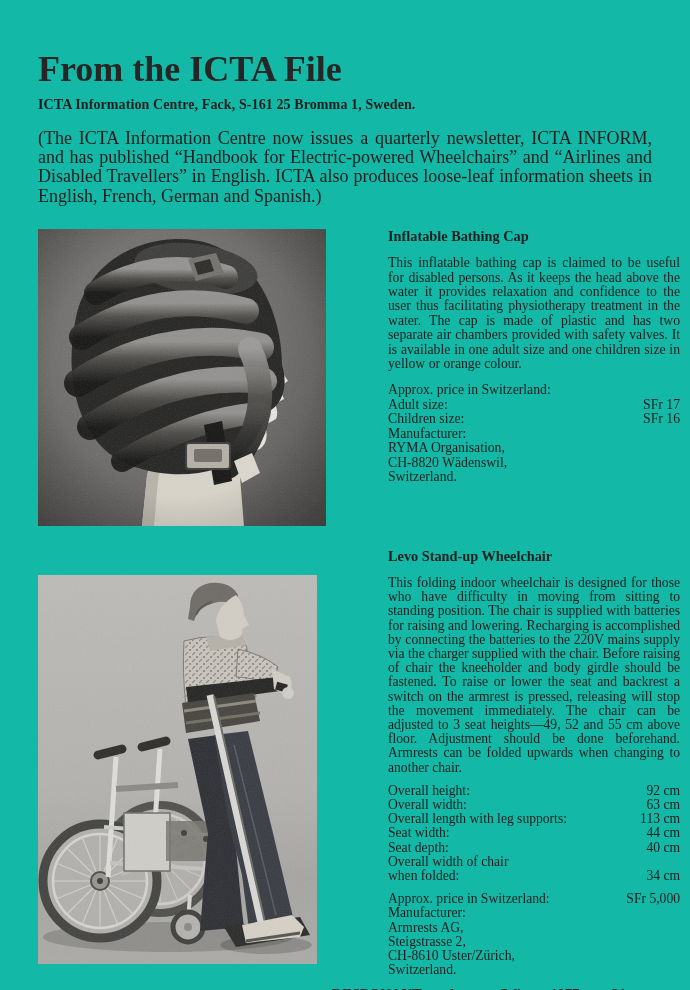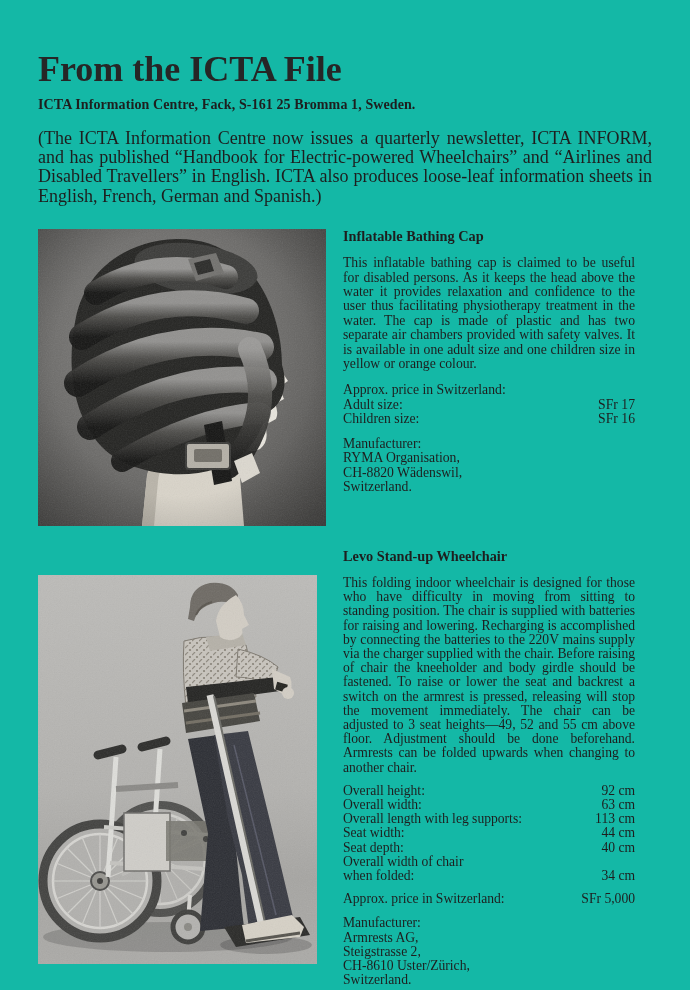--- a/index.html
+++ b/index.html
@@ -12,31 +12,31 @@
     color:#1e1e1e;
     font-family:"Liberation Serif", serif;
     overflow:hidden;
   }
   h1.title {
     margin:0; font-size:36px; line-height:38px; font-weight:700;
     color:#262626; letter-spacing:0px;
   }
   .address { margin-top:9px; font-size:14px; font-weight:700; letter-spacing:.1px; }
   .intro { margin-top:16px; font-size:18px; line-height:19.2px; text-align:justify; }
-  .section { display:flex; margin-top:23px; }
+  .section { display:flex; margin-top:23px;gap:45px; }
   .photo-col { flex:0 0 288px; margin-right:17px; }
   .photo-frame { display:block; }
   .text-col { flex:0 0 292px; font-size:13.7px; line-height:14.4px; }
   .text-col-2 { font-size:13.6px; line-height:14.2px; }
   h2.sec-heading { margin:0 0 13px 0; font-size:14.3px; font-weight:700; }
   p.body-par { margin:0; text-align:justify; }
   .kv-block { margin-top:12px; }
   .kv { display:flex; justify-content:space-between; }
   .kv .v { white-space:nowrap; }
-  .mfr { margin-top:10px; }
+  .mfr { }
   .specs { margin-top:9px; }
   .price-row { margin-top:9px; }
   .photo2 { margin-top:26px; }
   .footer {
     margin-top:8px; padding-right:26px;
     display:flex; justify-content:flex-end; align-items:baseline;
     font-weight:700; font-size:14.6px;
   }
   .footer .sep { margin:0 10px; }
   .footer .pg { margin-left:32px; }

